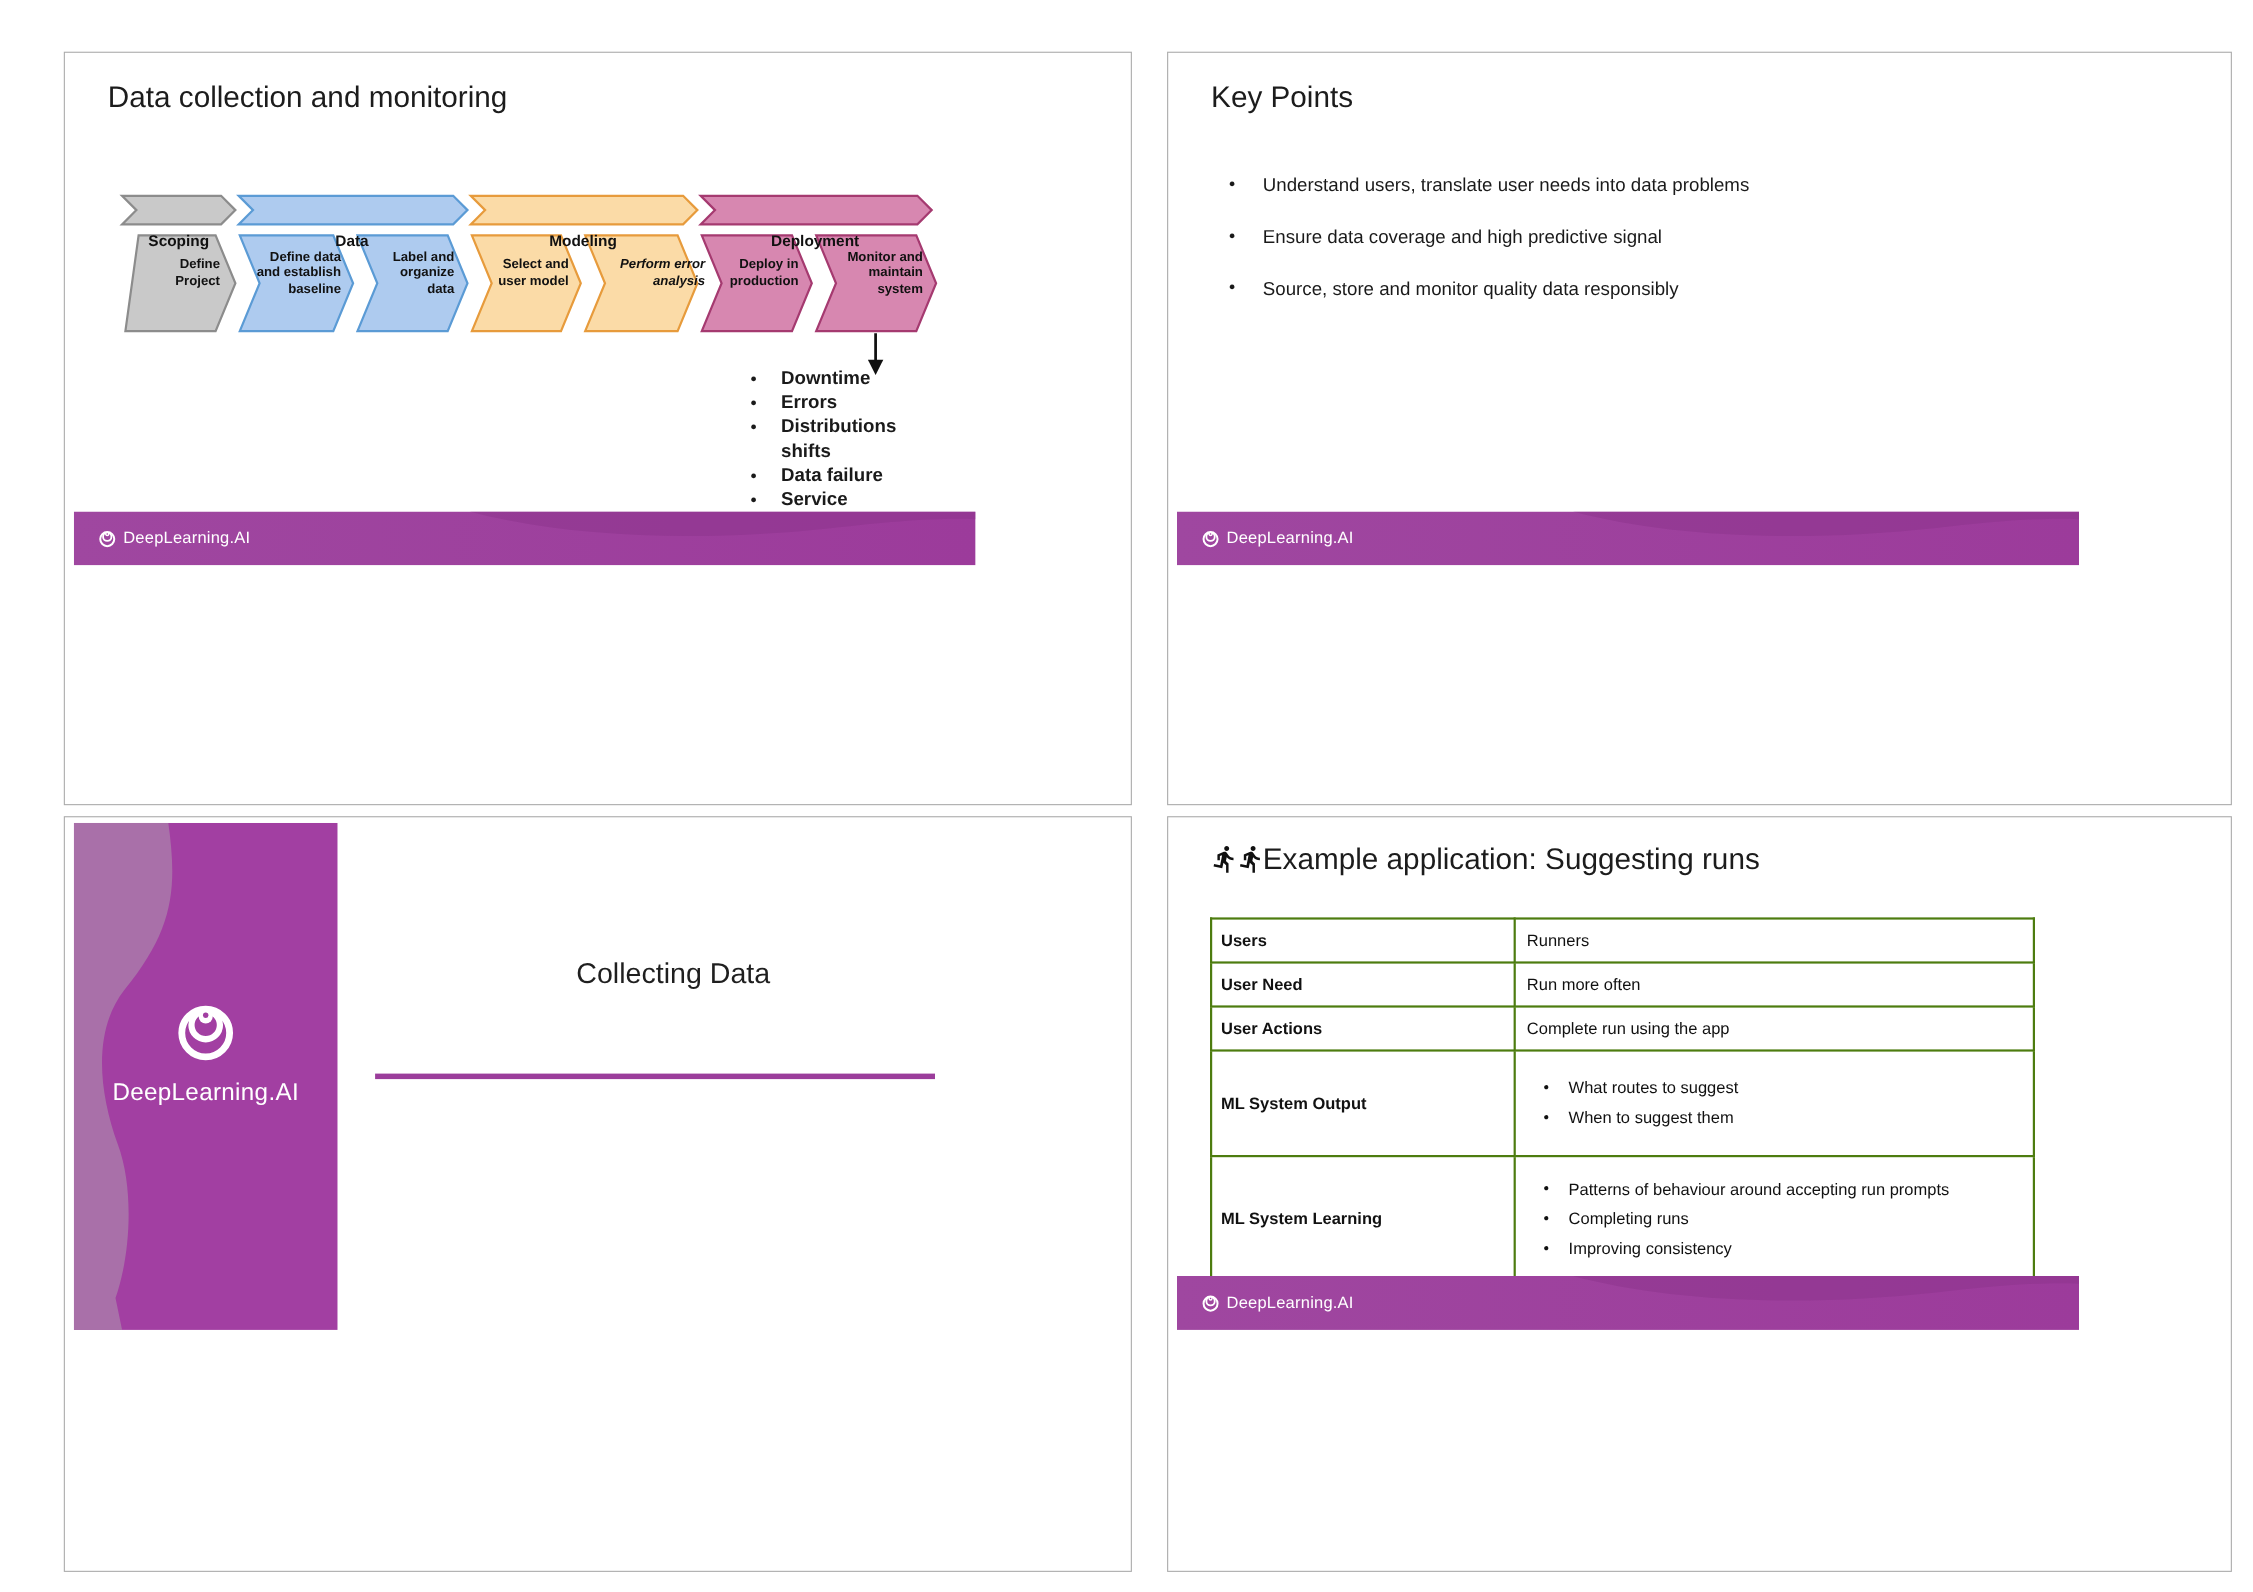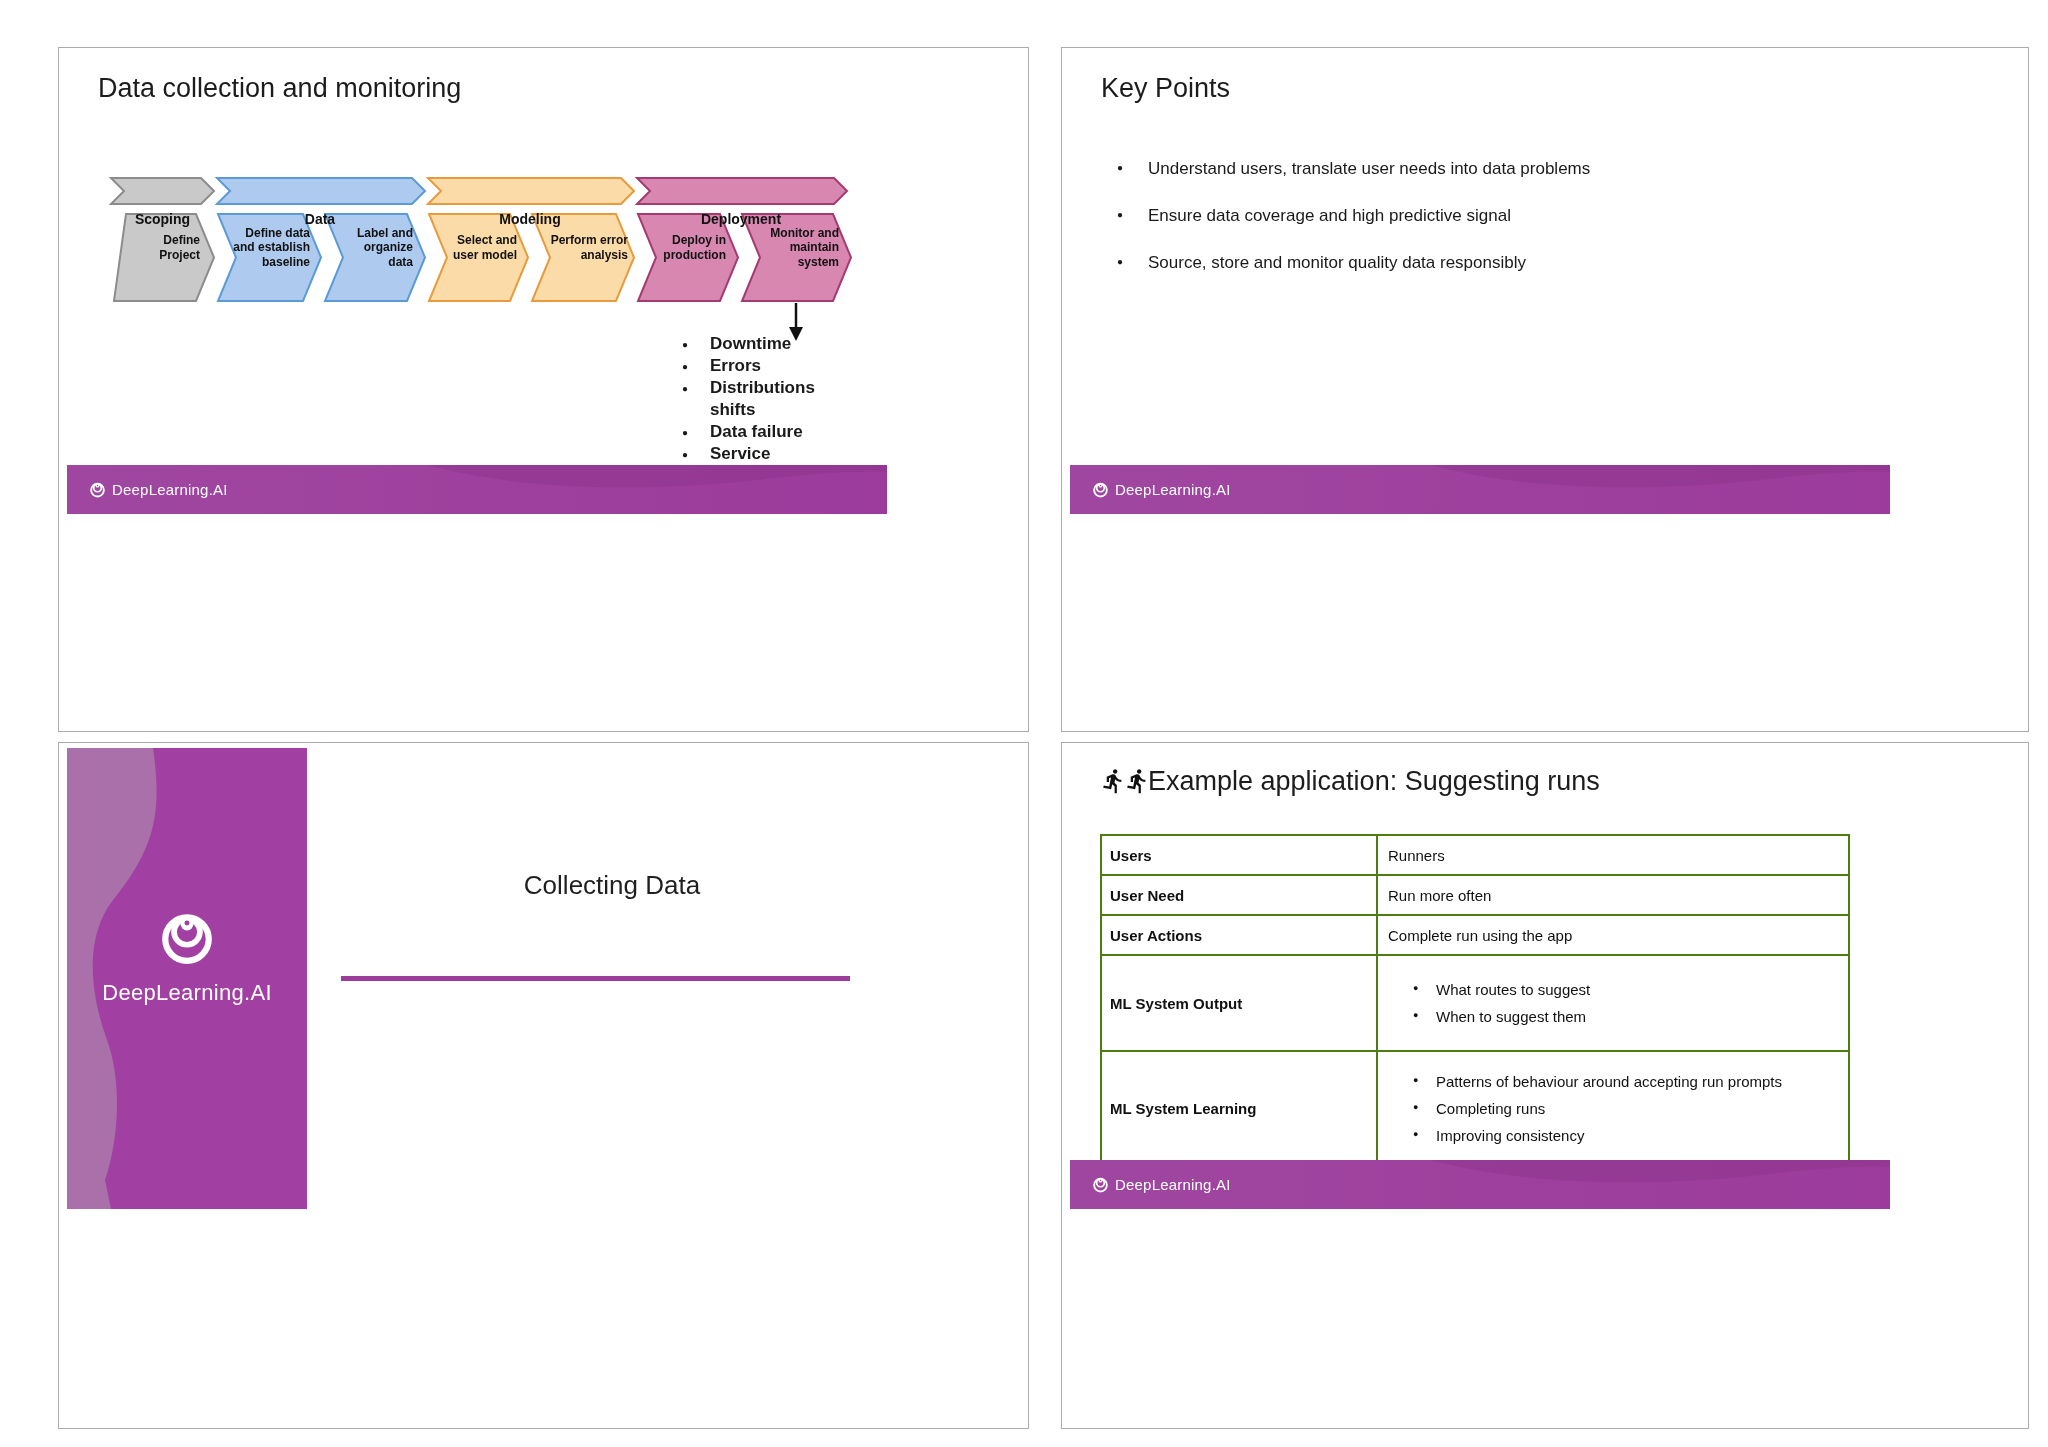--- a/index.html
+++ b/index.html
@@ -39,21 +39,21 @@
   .bl-divider{position:absolute;left:274px;top:228px;width:509px;height:5px;background:#9B3D9B;}
   .bl-title{position:absolute;left:240px;width:580px;top:303px;text-align:center;font-size:37px;
     line-height:57px;color:#1f1f1f;}
   
   .br-title{position:absolute;left:30px;top:16px;display:flex;align-items:center;font-size:27px;color:#1c1c1c;}
   .br-title .runner{margin-right:-3px;}
   .br-table{position:absolute;left:30px;top:86px;width:750px;border-collapse:collapse;table-layout:fixed;}
   .br-table td{border:2px solid #4d7c0f;font-size:15px;color:#111;vertical-align:middle;}
   .br-table td.lbl{font-weight:bold;width:265px;padding-left:8px;}
   .br-table td.val{padding-left:10px;}
-  .tbl-bullets{list-style:none;margin:10px;padding:0 0 0 24px;}
+  .tbl-bullets{list-style:none;margin:0;padding:0 0 0 24px;}
   .tbl-bullets li{position:relative;padding-left:23px;margin:10px 0;font-size:15px;}
   .tbl-bullets li::before{content:"●";position:absolute;left:0;top:2px;font-size:9px;}
 </style>
 </head>
 <body>
 
 <svg width="0" height="0" style="position:absolute" aria-hidden="true">
   <defs>
     <linearGradient id="bannerGrad" x1="0" y1="0" x2="1" y2="0">
       <stop offset="0" stop-color="#9F47A0"></stop>
@@ -94,21 +94,21 @@
 
     <div class="ph-label" style="left:57px;width:77px;">Scoping</div>
     <div class="ph-label" style="left:163px;width:180px;">Data</div>
     <div class="ph-label" style="left:374px;width:178px;">Modeling</div>
     <div class="ph-label" style="left:583px;width:182px;">Deployment</div>
 
     <div class="step-label" style="left:57px;width:76px;">Define Project</div>
     <div class="step-label" style="left:163px;width:80px;">Define data and establish baseline</div>
     <div class="step-label" style="left:272px;width:74px;">Label and organize data</div>
     <div class="step-label" style="left:376px;width:74px;">Select and user model</div>
-    <div class="step-label" style="left:477px;width:84px;">Perform error analysis</div>
+    <div class="step-label" style="left:490px;width:84px;font-style:italic;">Perform error analysis</div>
     <div class="step-label" style="left:585px;width:74px;">Deploy in production</div>
     <div class="step-label" style="left:689px;width:83px;">Monitor and maintain system</div>
 
     <ul class="monitor-list">
       <li>Downtime</li>
       <li>Errors</li>
       <li>Distributions shifts</li>
       <li>Data failure</li>
       <li>Service failure</li>
     </ul>

